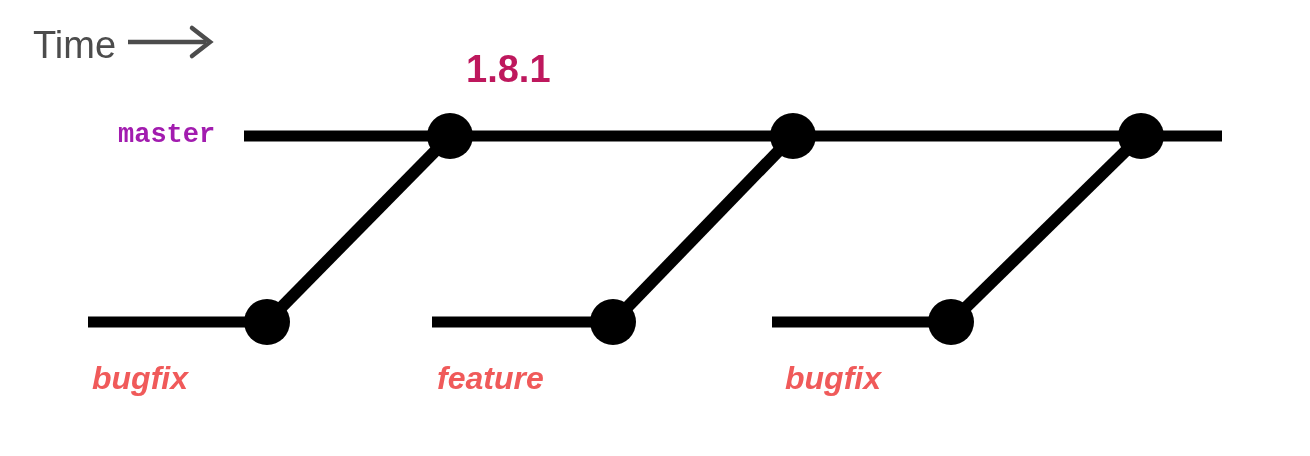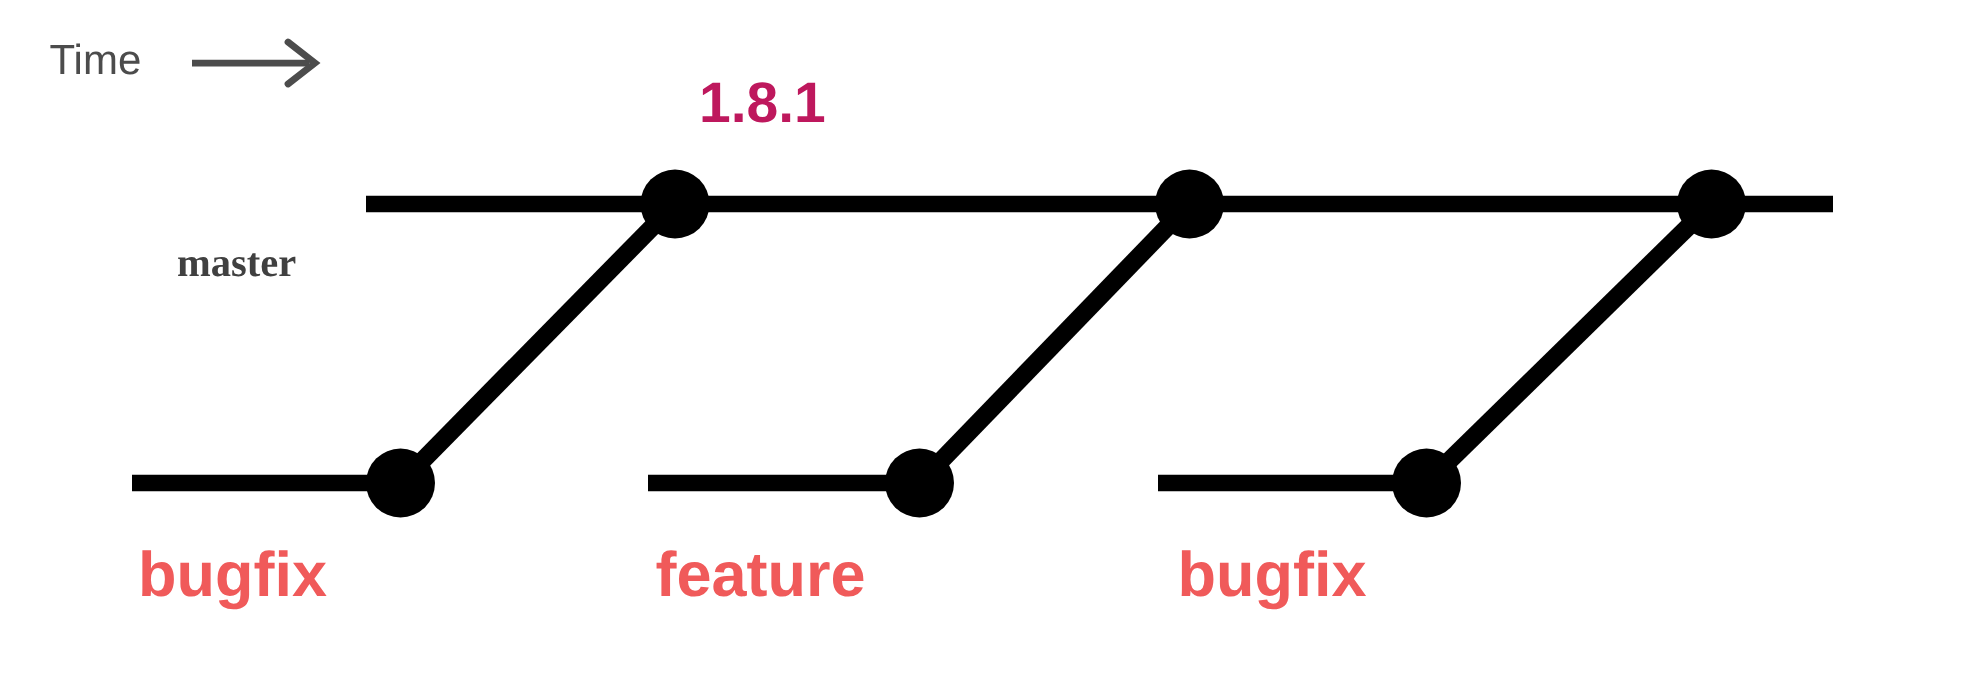--- a/index.html
+++ b/index.html
@@ -25,51 +25,51 @@
     height: 456px;
     display: block;
   }
   .lbl {
     position: absolute;
     white-space: nowrap;
     line-height: 1;
   }
   .time-label {
     font-family: "Liberation Sans", sans-serif;
-    font-size: 28px;
+    font-size: 38px;
     font-weight: 400;
     color: #4c4c4c;
     left: 33px;
     top: 26px;
   }
   .branch-label-master {
-    font-family: Liberation Serif, serif;
+    font-family: Liberation Mono, monospace;
     font-size: 27px;
     font-weight: bold;
-    color: #404040;
+    color: #a21caf;
     left: 118px;
     top: 122px;
-    margin-top: 40px;
   }
   .tag-label {
     font-family: "Liberation Sans", sans-serif;
     font-size: 38px;
     font-weight: bold;
     color: #be185d;
     top: 50px;
   }
   .tag-1 { left: 466px; }
   .tag-2 { left: 798px; }
   .tag-3 { left: 1146px; }
   .feature-label {
     font-family: "Liberation Sans", sans-serif;
-    font-size: 42px;
+    font-size: 32px;
     font-weight: bold;
     color: #f05a5a;
     top: 362px;
+    font-style: italic;
   }
   .fl-1 { left: 92px; }
   .fl-2 { left: 437px; }
   .fl-3 { left: 785px; }
 </style>
 </head>
 <body>
 
 <div id="canvas">
 

